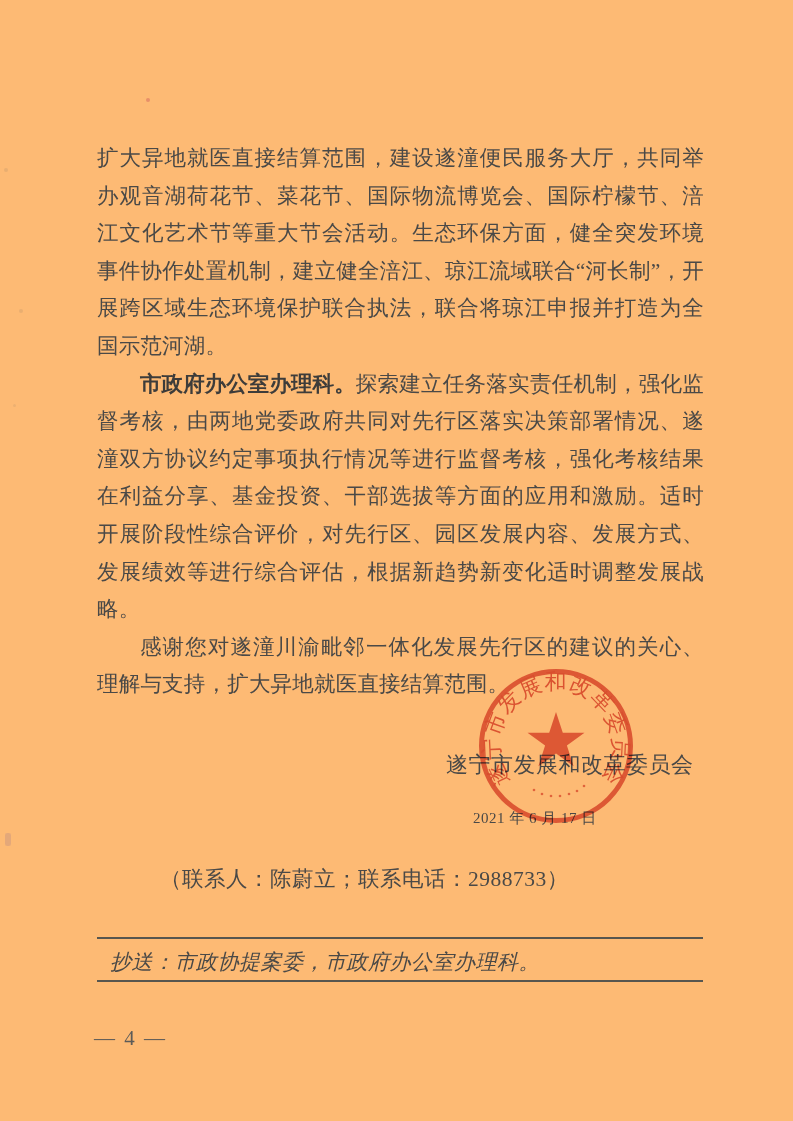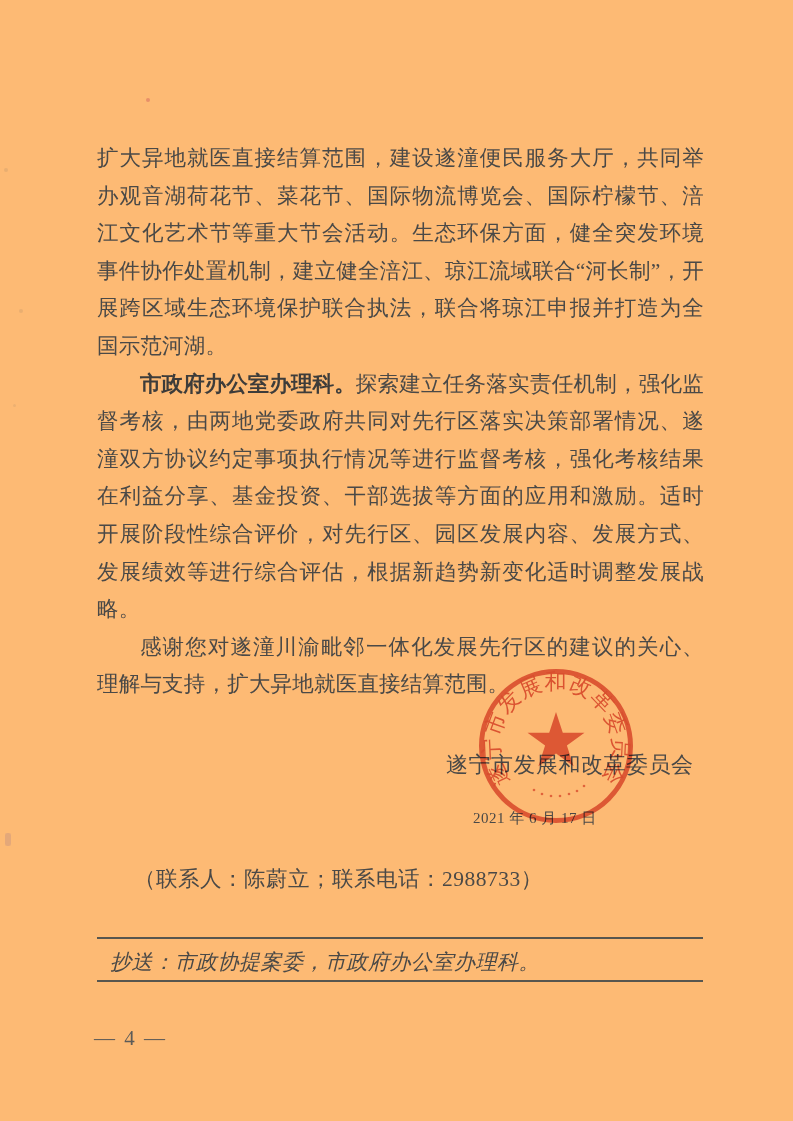--- a/index.html
+++ b/index.html
@@ -47,21 +47,21 @@
     left: 473px;
     top: 791px;
     font-size: 15px;
     letter-spacing: 0.5px;
     color: #4a4947;
     margin-top: 18px;
   }
   
   .contact-line {
     position: absolute;
-    left: 134px;
+    left: 160px;
     top: 864px;
     font-size: 21.5px;
     color: #4a4947;
     letter-spacing: 0.5px;
   }
   
   .rule {
     position: absolute;
     left: 97px;
     width: 606px;

